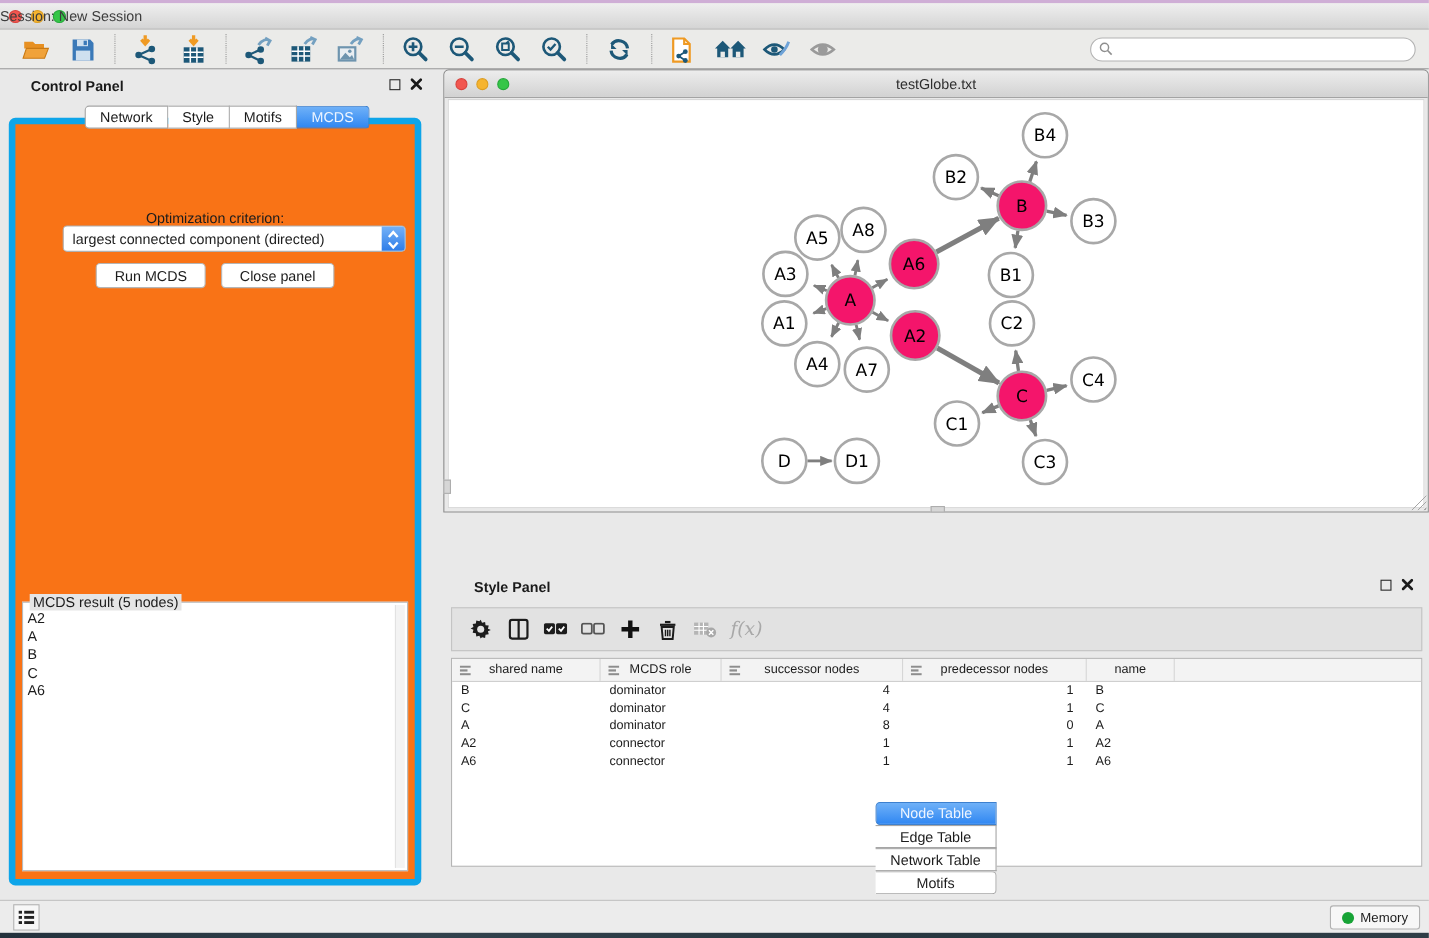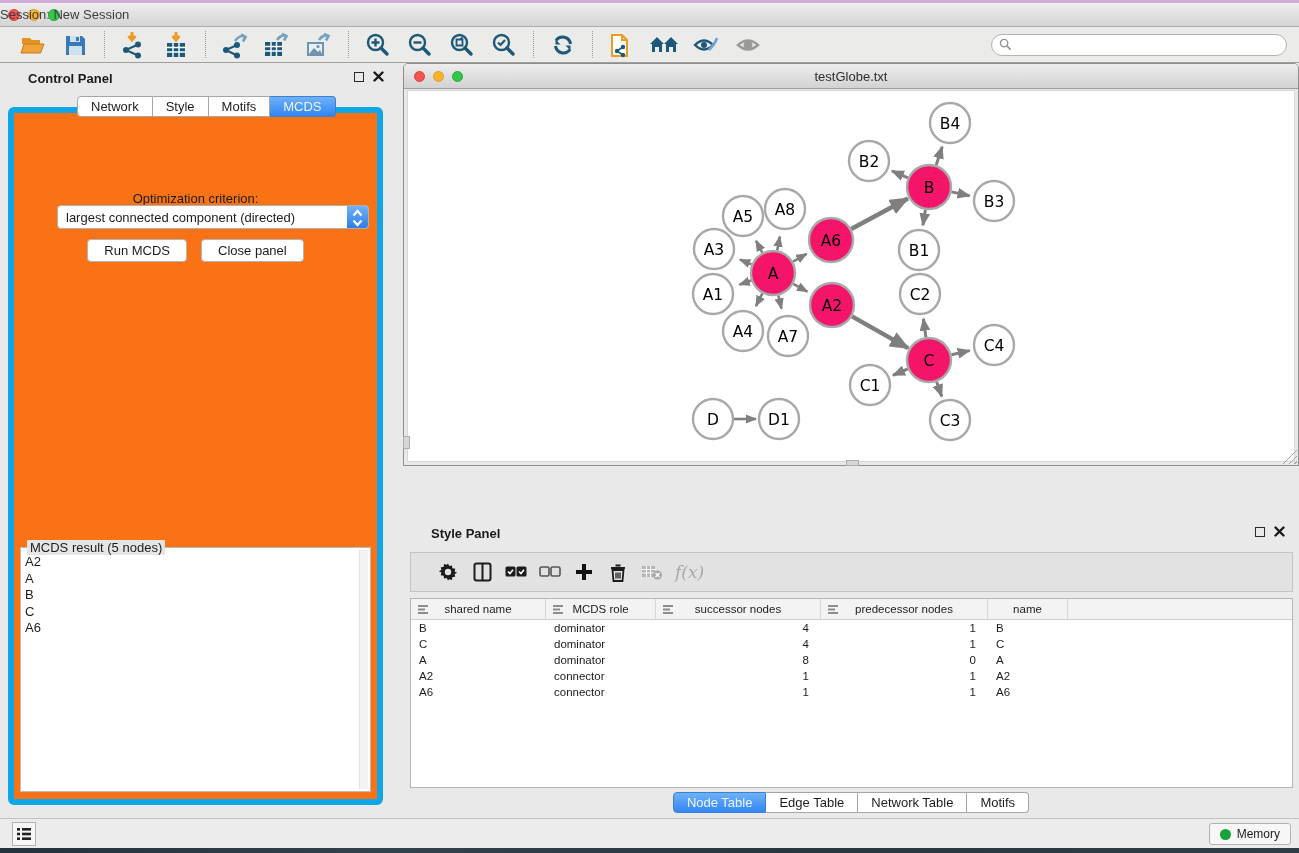--- a/index.html
+++ b/index.html
@@ -54,33 +54,33 @@
   .net-titlebar .lights { top:7px; left:10px; }
   .net-titlebar .light { width:11px; height:11px; }
   .net-title { position:absolute; left:0; right:0; top:5px; text-align:center; font-size:13px; color:#2e2e2e; }
   .net-canvas { position:absolute; top:26px; left:3px; right:3px; bottom:3px; background:#fff; border:1px solid #d7d7d7; }
   .divider-thumb-left { position:absolute; left:-1px; top:372px; width:7px; height:13px; background:#d6d6d6; border:1px solid #adadad; }
   .divider-thumb-bottom { position:absolute; left:442px; bottom:-1px; width:13px; height:6px; background:#d6d6d6; border:1px solid #adadad; }
   .resize-grip { position:absolute; right:1px; bottom:1px; width:15px; height:15px; background:repeating-linear-gradient(135deg, transparent 0 3px, #a5a5a5 3px 4px); clip-path:polygon(100% 0, 100% 100%, 0 100%); }
 
   
   .table-panel { position:absolute; left:403px; top:520px; width:896px; height:296px; }
-  .tp-toolbar { position:absolute; top:32px; left:7px; right:6px; height:40px; background:#e2e2e2; border:1px solid #c4c4c4; display:flex; align-items:center; padding:0 20px; gap:0; }
+  .tp-toolbar { position:absolute; top:32px; left:7px; right:6px; height:40px; background:#e2e2e2; border:1px solid #c4c4c4; display:flex; align-items:center; padding:0 9px; gap:0; }
   .tp-btn { width:34px; height:30px; display:flex; align-items:center; justify-content:center; }
   .fx-label { font-family:"DejaVu Serif", serif; font-style:italic; font-size:17px; color:#a8a8a8; margin-left:6px; }
   .tp-table { position:absolute; top:78px; left:7px; right:6px; height:190px; background:#fff; border:1px solid #b5b5b5; overflow:hidden; }
   .thead { display:flex; height:21px; background:#f3f3f3; border-bottom:1px solid #cfcfcf; }
   .th { position:relative; border-right:1px solid #d6d6d6; font-size:11.5px; color:#1c1c1c; text-align:center; line-height:21px; }
   .th .th-icon { position:absolute; left:7px; top:6px; }
   .tbody { font-size:11.5px; }
   .tr { display:flex; height:16px; line-height:16px; }
   .td { padding-left:8px; white-space:nowrap; overflow:hidden; }
   .td.right { text-align:right; padding-right:12px; padding-left:0; }
   .tp-tabs-wrap { position:absolute; bottom:3px; left:0; right:0; text-align:center; }
-  .tp-tabs-wrap .seg { position:static; }
+  .tp-tabs-wrap .seg { position:static;flex-direction:column; }
 
   
   .status-bar { position:absolute; left:0; top:818px; right:0; height:30px; background:#ececec; border-top:1px solid #c2c2c2; }
   .list-btn { position:absolute; left:12px; top:3px; width:24px; height:24px; background:#f7f7f7; border:1px solid #b2b2b2; display:flex; align-items:center; justify-content:center; }
   .memory-btn { position:absolute; right:8px; top:4px; height:22px; background:#f7f7f7; border:1px solid #b2b2b2; border-radius:3px; display:flex; align-items:center; gap:6px; padding:0 10px; font-size:12px; }
   .memory-dot { width:11px; height:11px; border-radius:50%; background:#17a336; }
   .desktop-strip { position:absolute; bottom:0; left:0; right:0; height:5px; background:linear-gradient(90deg,#23313c,#32424d 30%,#27363f 60%,#2e3d46); }
 
   svg { display:block; }
 </style>

